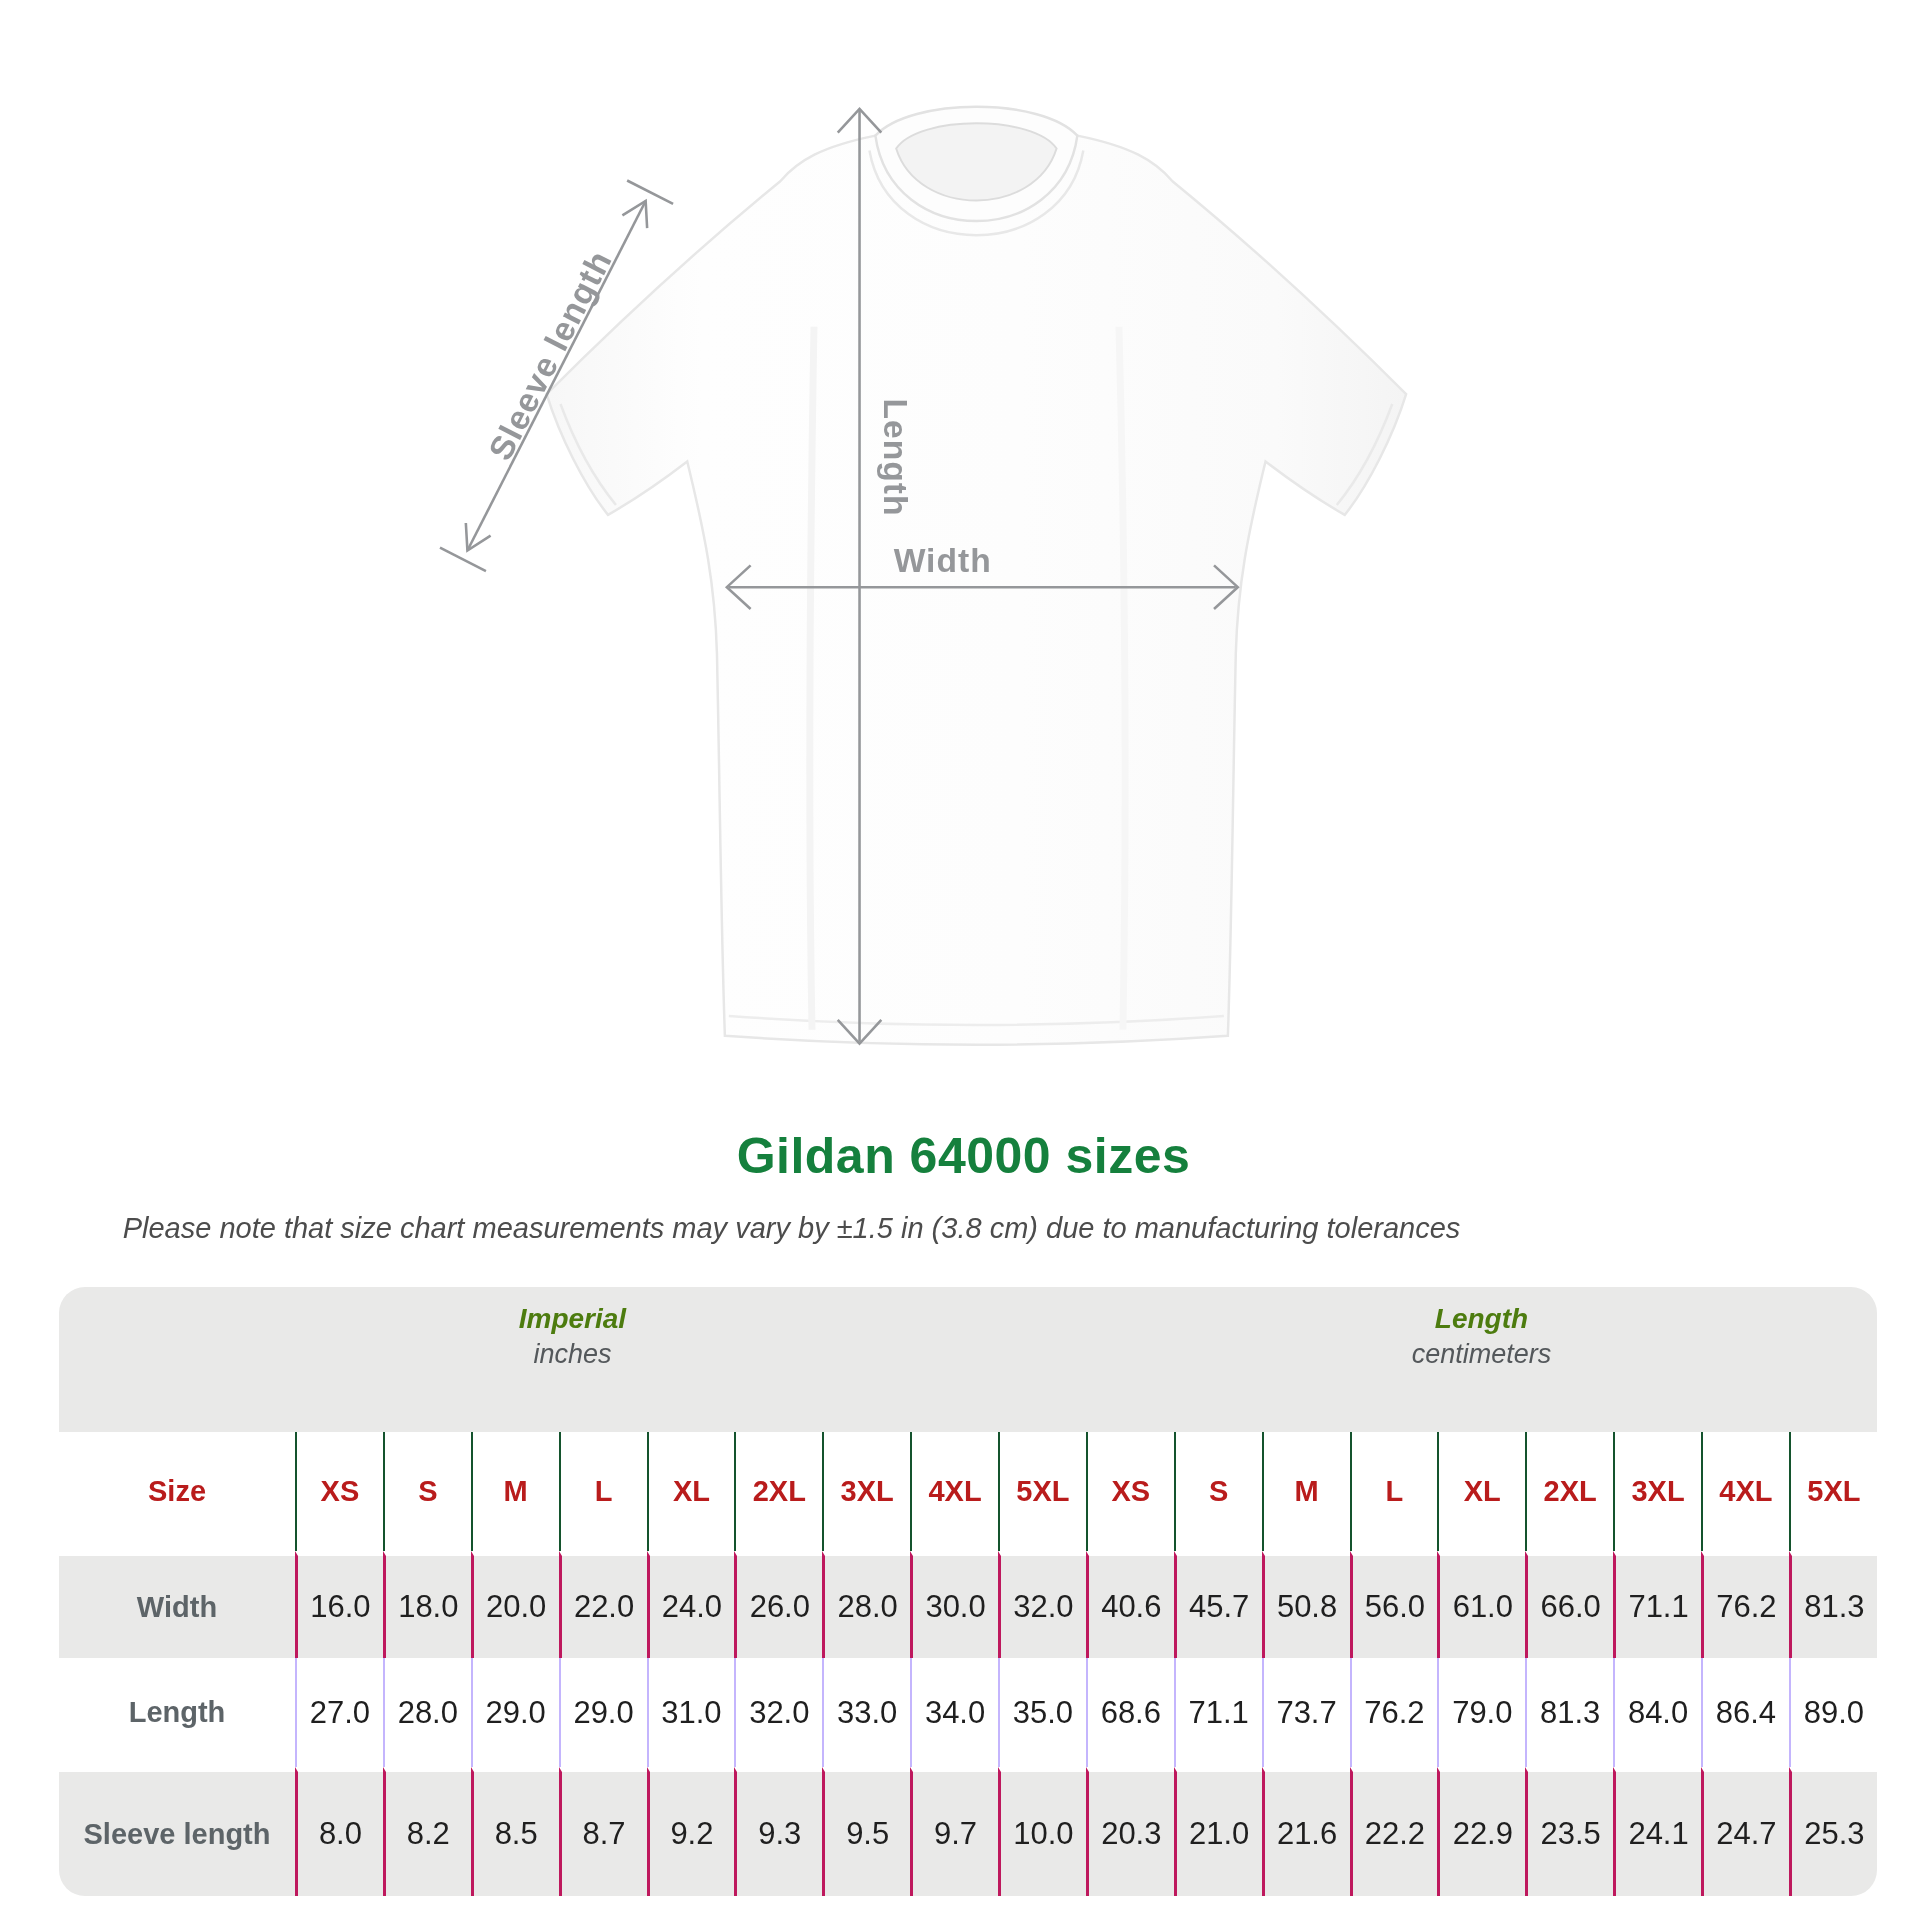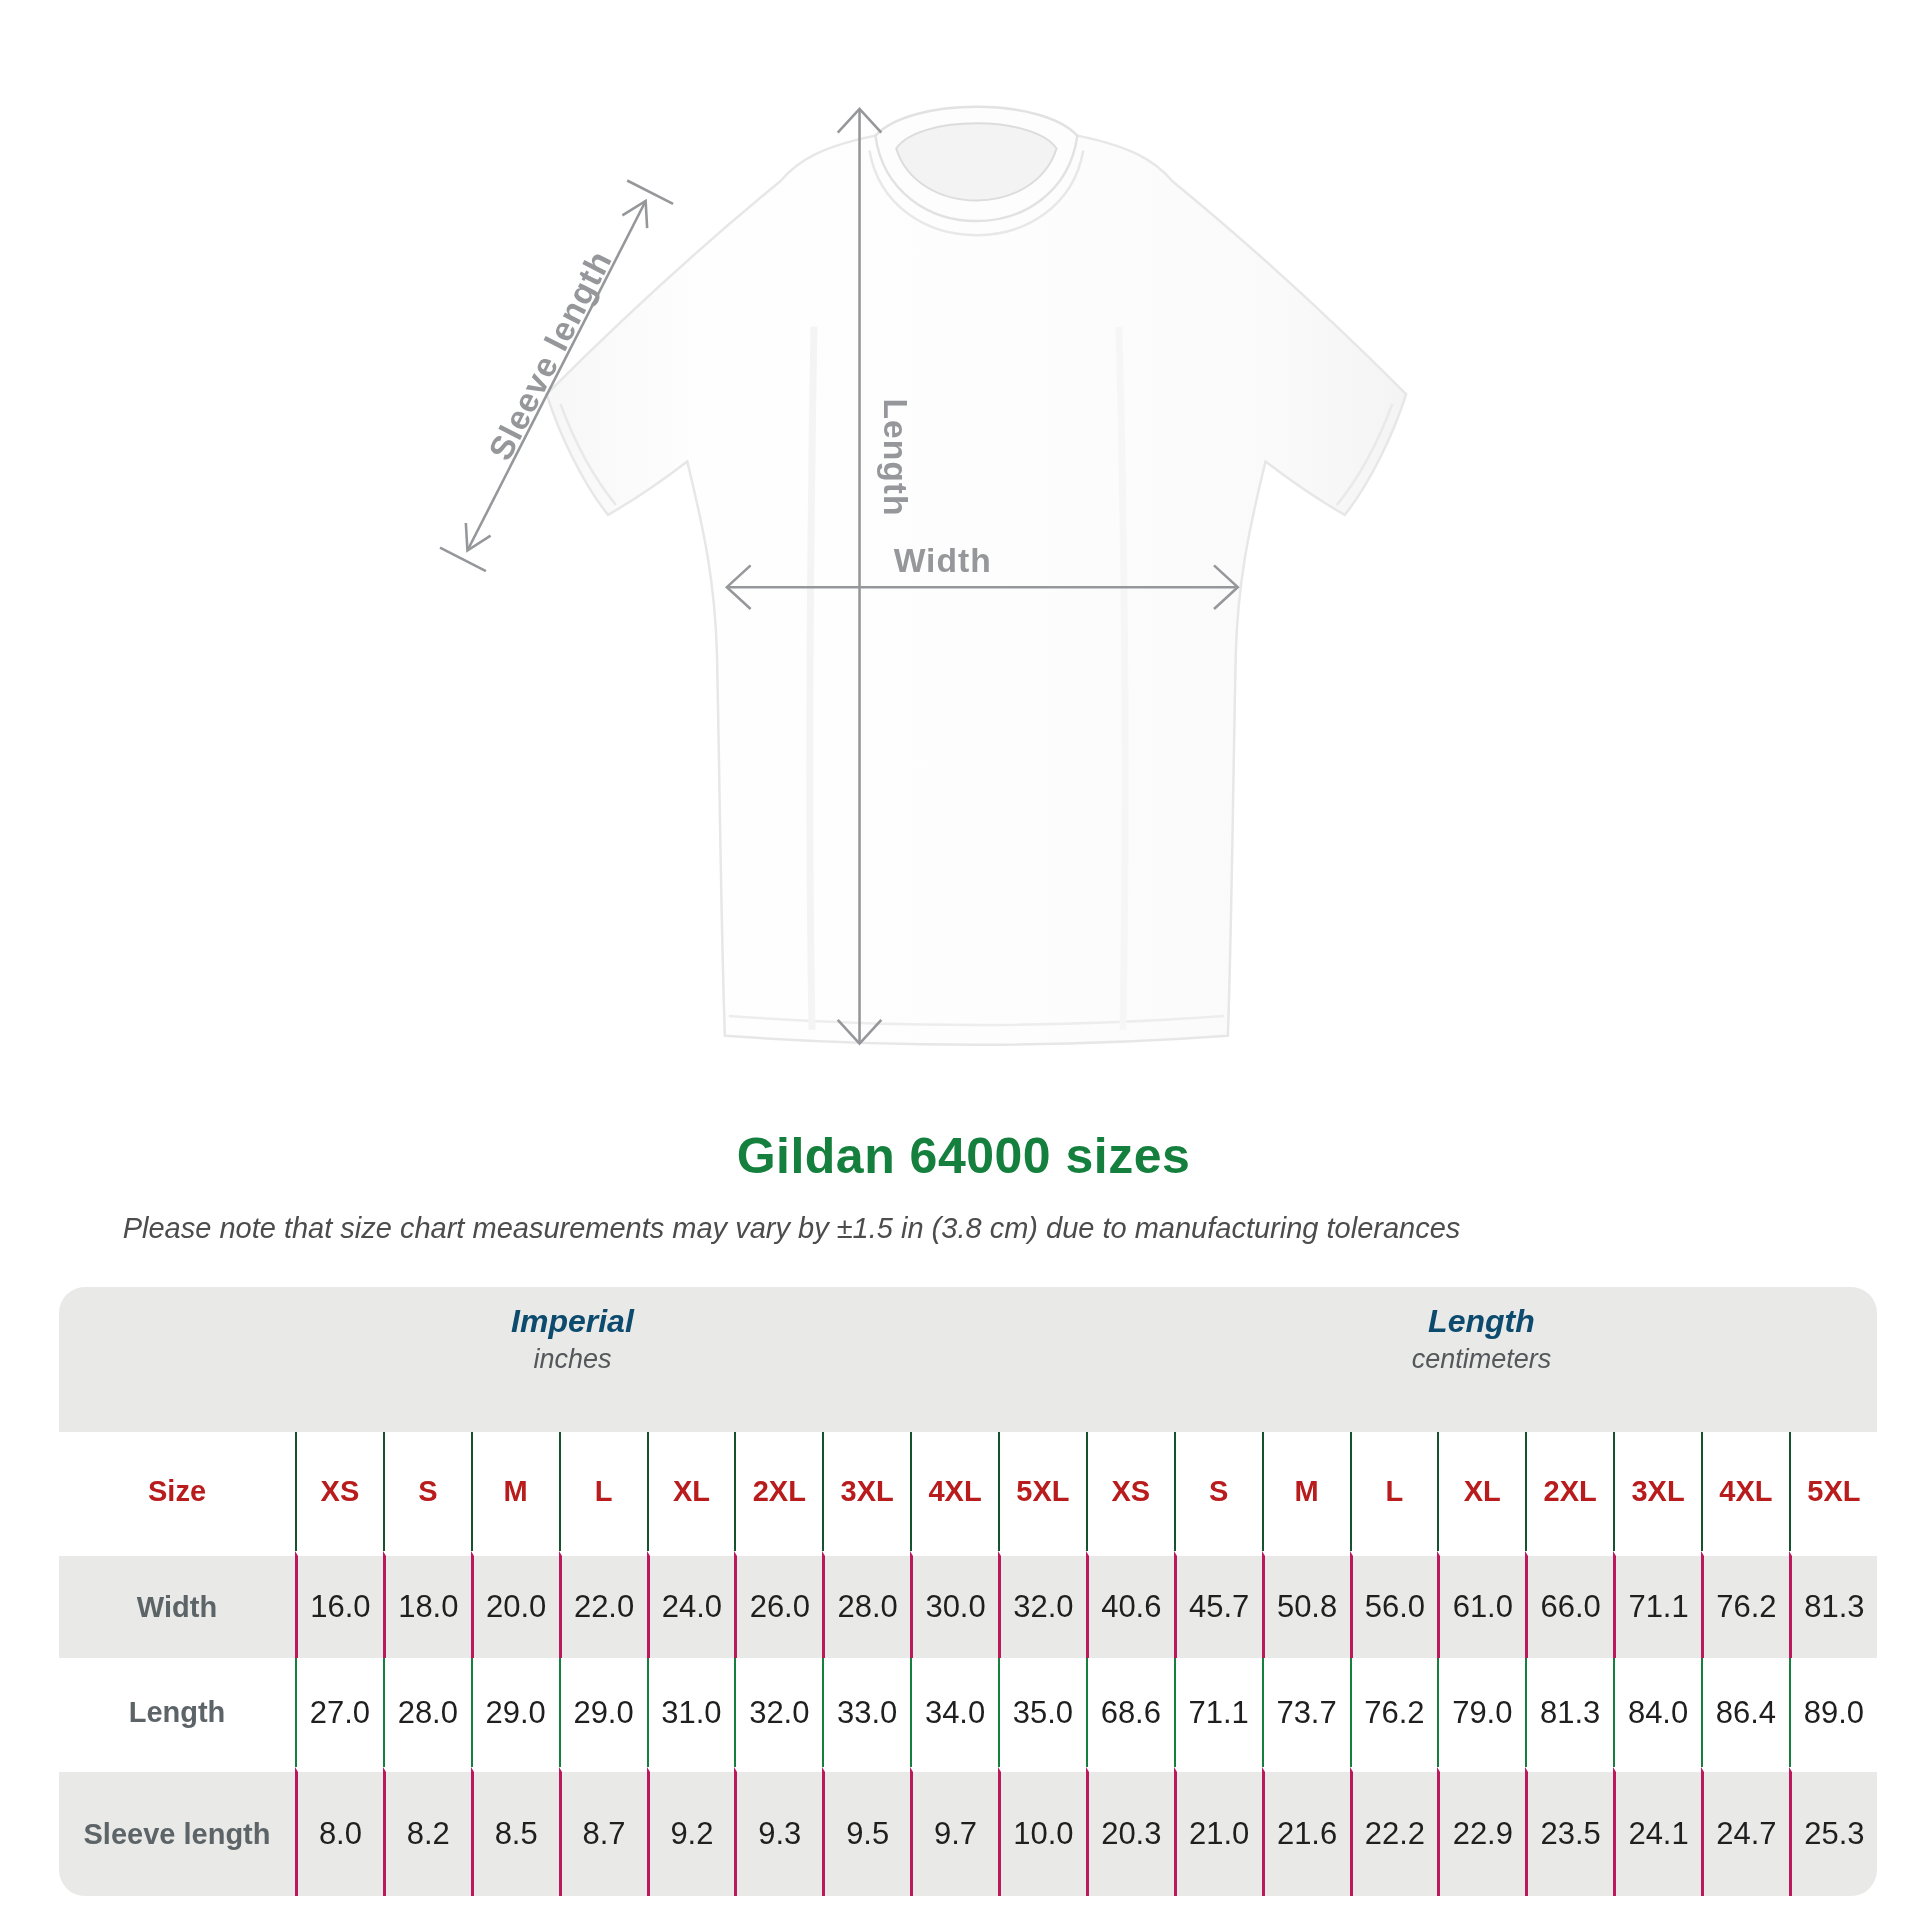--- a/index.html
+++ b/index.html
@@ -23,33 +23,33 @@
   table.size-table{
     position:absolute;left:59px;top:1287px;width:1818px;
     border-collapse:separate;border-spacing:0;table-layout:fixed;
   }
   .size-table td{text-align:center;vertical-align:middle;padding:0;}
   col.c-label{width:236px;}
   
   tr.band td{background:#e9e9e8;height:131px;vertical-align:top;padding-top:14px;}
   td.band-imperial{border-top-left-radius:26px;}
   td.band-metric{border-top-right-radius:26px;}
-  .unit-name{font-size:32px;font-weight:bold;font-style:italic;color:#0c4a6e;line-height:1.25;}
+  .unit-name{font-size:28px;font-weight:bold;font-style:italic;color:#4d7c0f;line-height:1.25;}
   .unit-sub{font-size:27px;font-style:italic;color:#54585b;line-height:1.4;}
   
   tr.sizes td{height:119px;background:#ffffff;}
   tr.sizes td + td{border-left:2px solid #14532d;}
   .hd{font-size:29px;font-weight:bold;color:#b91c1c;}
   .row-label{font-size:29px;font-weight:bold;color:#5d6468;}
   .num{font-size:31px;color:#1f1f1f;}
   
   tr.row-gray td{background:#e9e9e8;height:102px;border-top:5px solid #ffffff;}
   tr.row-gray td + td{border-left:3px solid #be185d;}
   tr.row-white td{background:#ffffff;height:109px;}
-  tr.row-white td + td{border-left:2px solid #15803d;margin-left:10px;}
+  tr.row-white td + td{border-left:2px solid #c4b5fd;margin-left:10px;}
   tr.row-last td{height:124px;}
   tr.row-last td:first-child{border-bottom-left-radius:26px;}
   tr.row-last td:last-child{border-bottom-right-radius:26px;}
 </style>
 </head>
 <body>
 
 <div class="stage">
 
   <div class="shirt-wrap">

